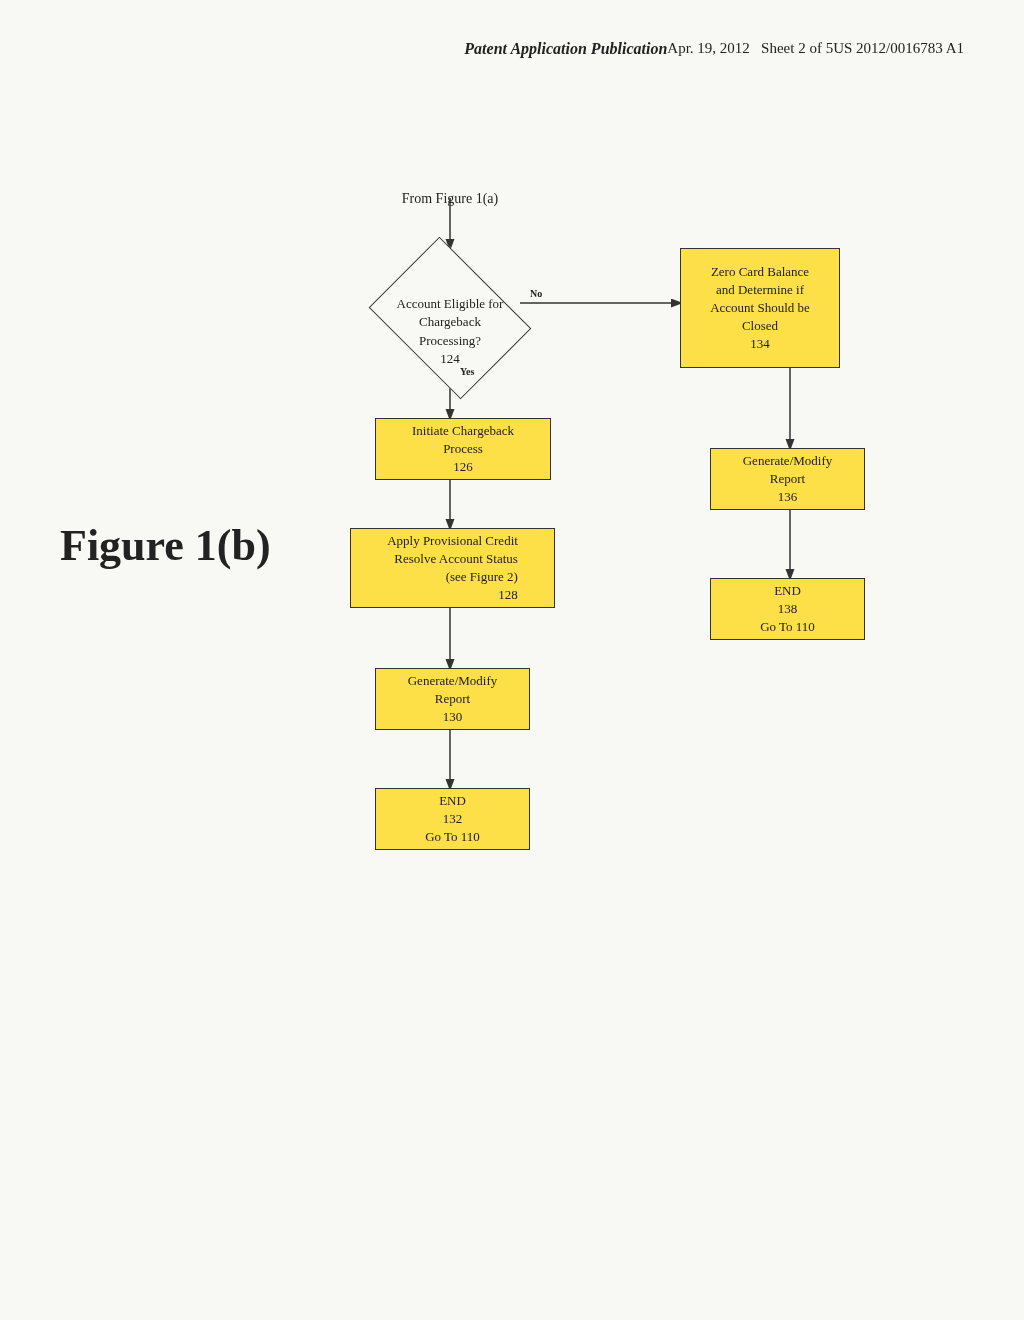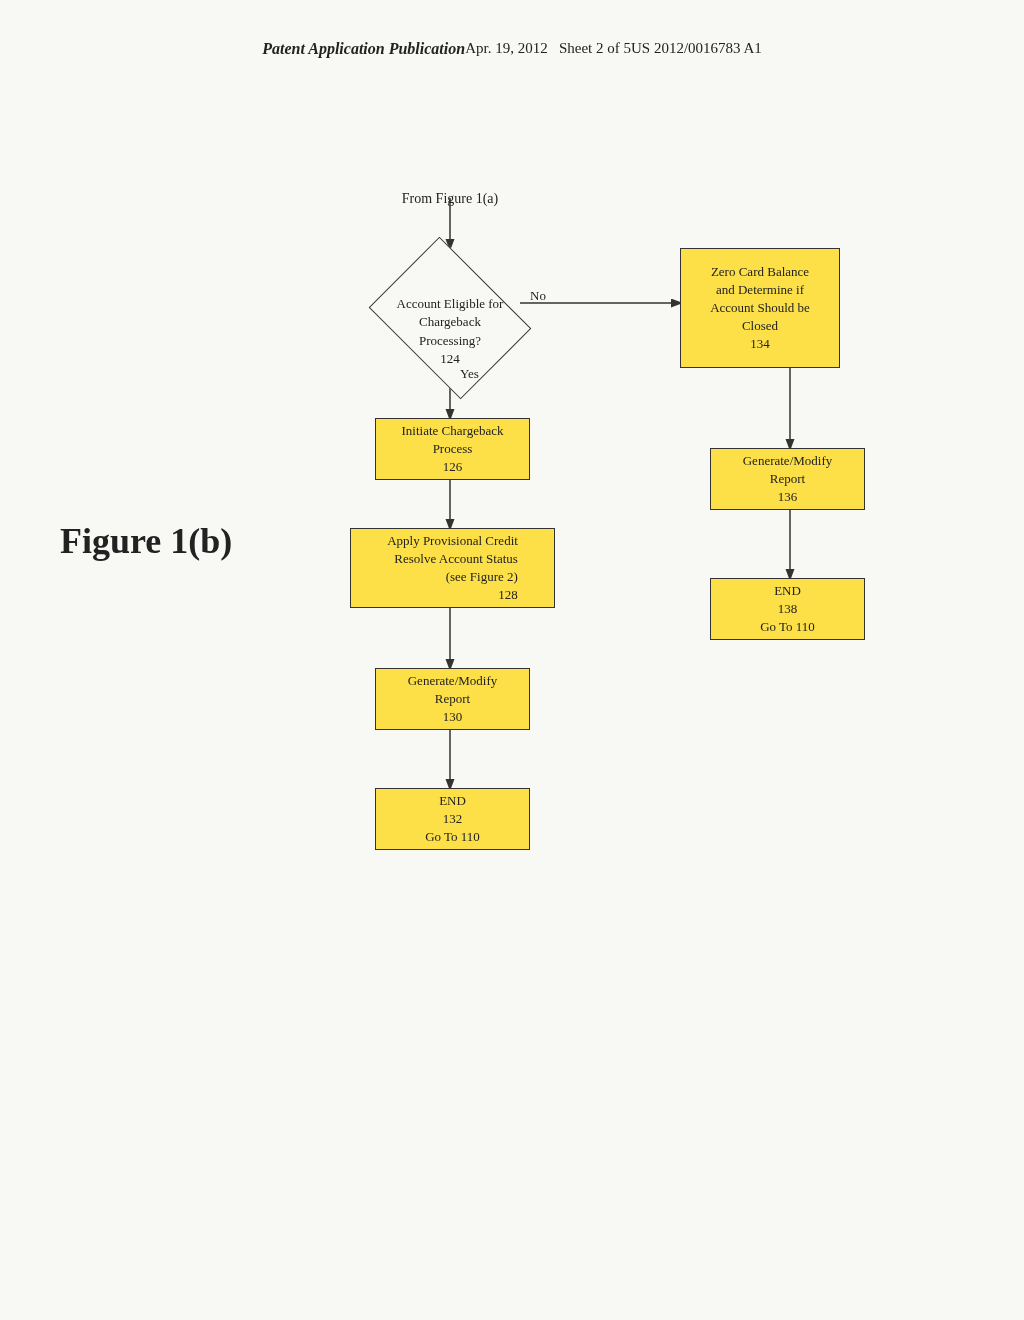--- a/index.html
+++ b/index.html
@@ -13,21 +13,21 @@
     }
     .page {
       width: 1024px;
       min-height: 1320px;
       background: #f8f8f4;
       position: relative;
       padding: 40px 60px;
     }
     .header {
       display: flex;
-      justify-content: center;
+      justify-content: flex-end;
       align-items: flex-start;
       margin-bottom: 20px;
       font-size: 15px;
     }
     .header-left {
       font-weight: bold;
       font-style: italic;
       font-size: 16px;
     }
     .header-center {
@@ -35,21 +35,21 @@
       font-size: 15px;
     }
     .header-right {
       font-size: 15px;
       font-weight: normal;
     }
     .figure-label {
       position: absolute;
       left: 60px;
       top: 520px;
-      font-size: 36px;
+      font-size: 44px;
       font-weight: bold;
     }
     .diagram-area {
       position: relative;
       margin-top: 80px;
       height: 1100px;
     }
     
     .node {
       position: absolute;
@@ -80,21 +80,22 @@
       position: relative;
       z-index: 2;
       text-align: center;
       font-size: 13px;
       line-height: 1.4;
       width: 120px;
     }
     
     .arrow-label {
       position: absolute;
-      font-size: 13px;
+      font-size: 10px;
+      font-weight: bold;
     }
     
     .arrows-svg {
       position: absolute;
       top: 0;
       left: 0;
       width: 100%;
       height: 100%;
       pointer-events: none;
     }
@@ -150,21 +151,21 @@
 
     <div class="diamond-wrapper" style="left: 300px; top: 110px; width: 180px; height: 120px;">
       <div class="diamond"></div>
       <div class="diamond-text">Account Eligible for<br>Chargeback<br>Processing?<br>124</div>
     </div>
 
     <div class="arrow-label" style="left: 400px; top: 228px;">Yes</div>
 
     <div class="arrow-label" style="left: 470px; top: 150px;">No</div>
 
-    <div class="node" style="left: 315px; top: 280px; width: 155px; height: 62px;">
+    <div class="node" style="left: 315px; top: 280px; width: 176px; height: 62px;">
       <div>Initiate Chargeback<br>Process<br>126</div>
     </div>
 
     <div class="node" style="left: 290px; top: 390px; width: 205px; height: 80px; text-align: right;">
       <div>Apply Provisional Credit<br>Resolve Account Status<br>(see Figure 2)<br>128</div>
     </div>
 
     <div class="node" style="left: 315px; top: 530px; width: 155px; height: 62px;">
       <div>Generate/Modify<br>Report<br>130</div>
     </div>

